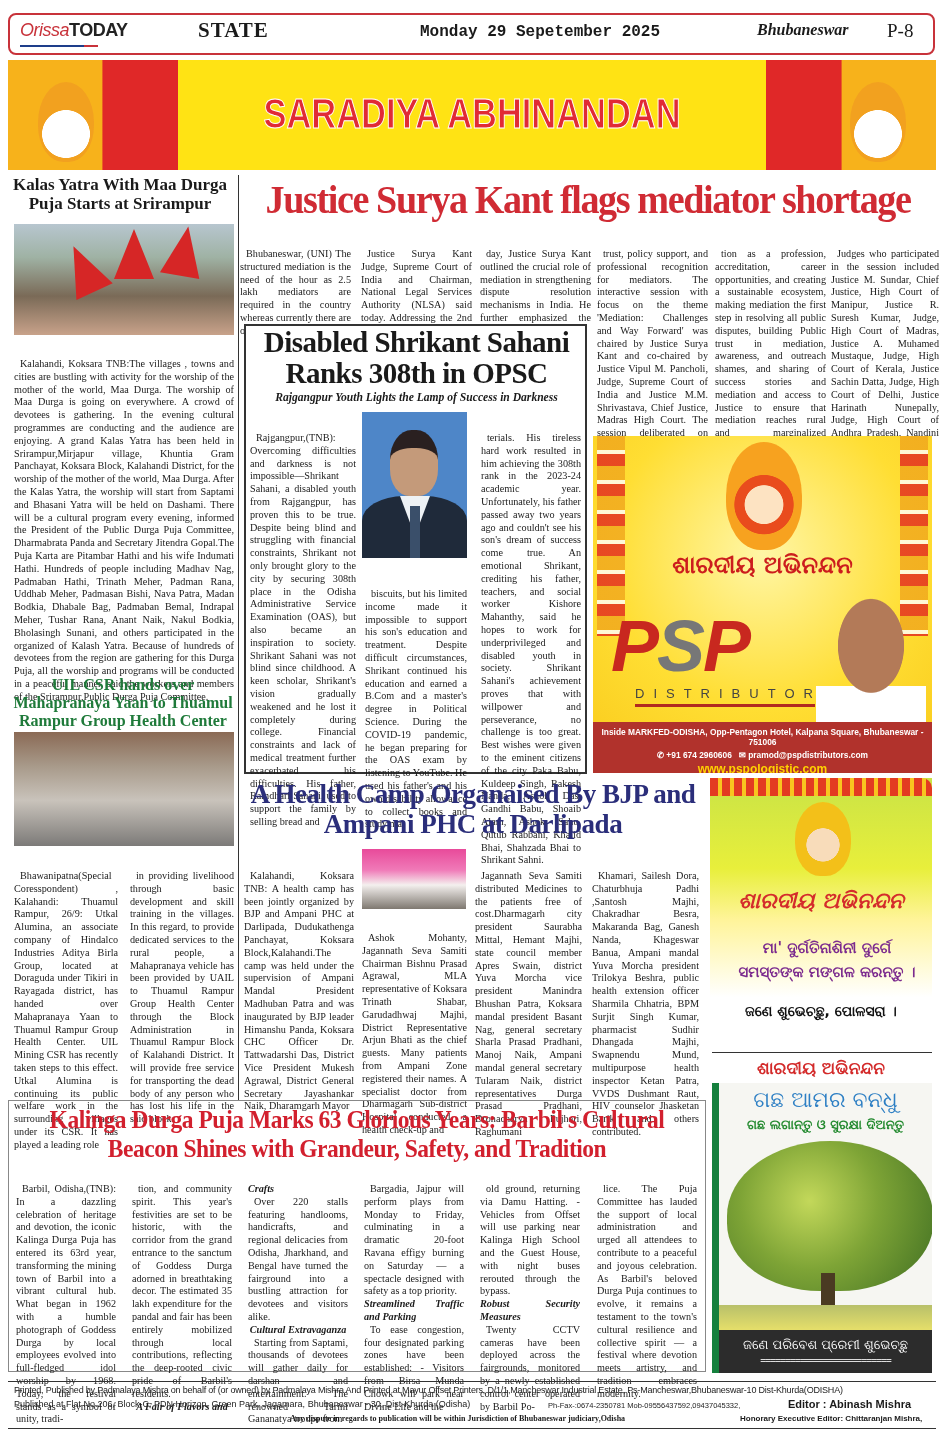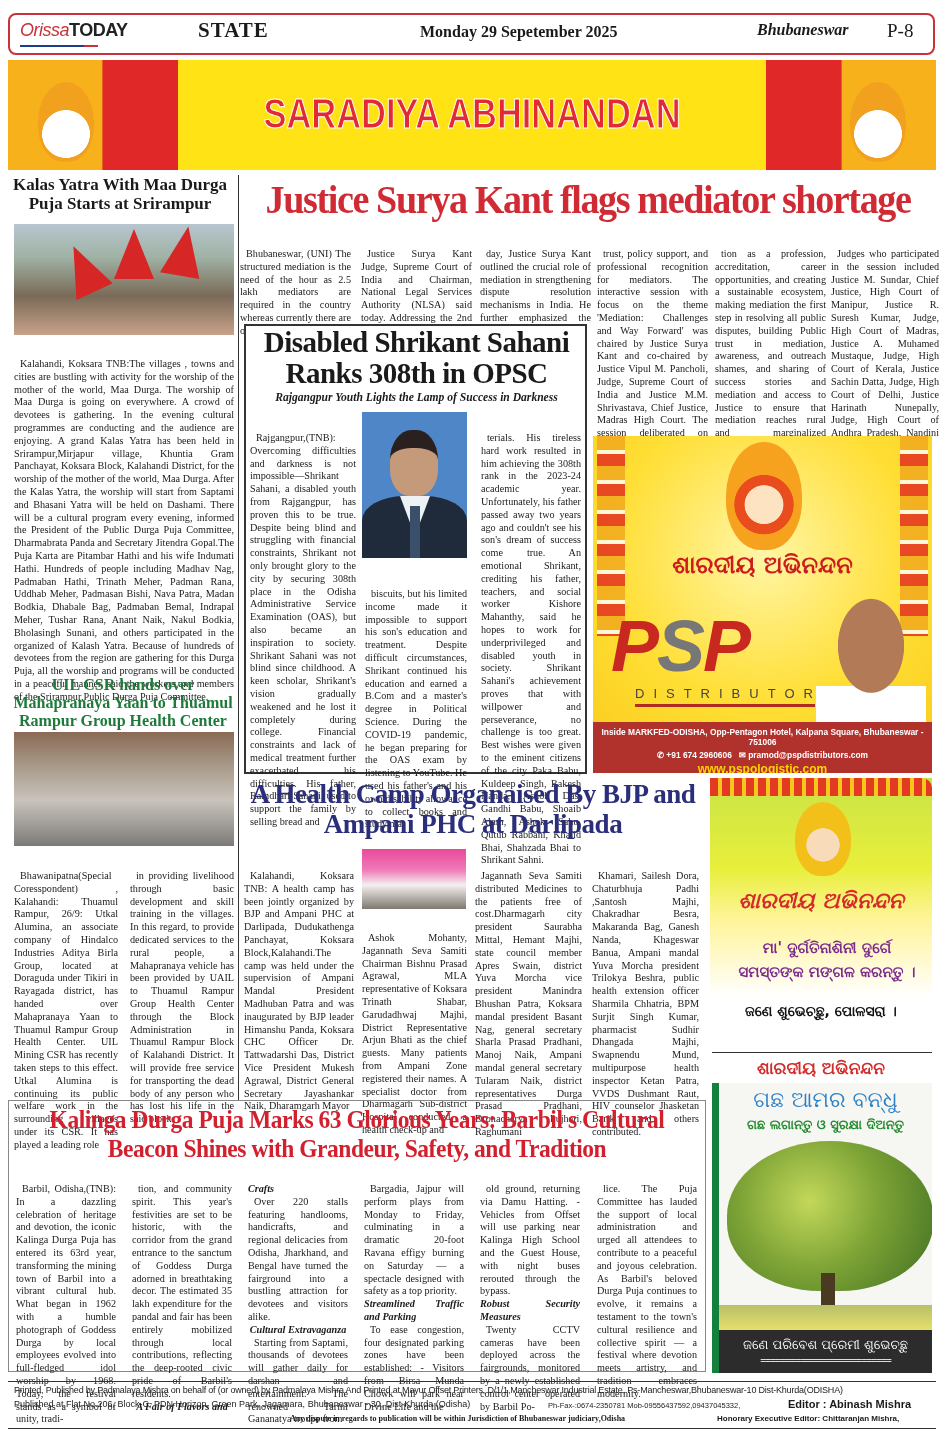--- a/index.html
+++ b/index.html
@@ -122,32 +122,32 @@
   .k6 { left: 597px; top: 1163px; width: 100px; }
   .sub-it { font-style: italic; font-weight: bold; text-indent: 0 !important; }
 
   
   .foot-rule { left: 8px; top: 1381px; width: 928px; height: 1px; background: #333; }
   .foot1 { left: 14px; top: 1385px; font-family: "Liberation Sans", sans-serif; font-size: 9px; color: #222; letter-spacing: -0.2px; }
   .foot2 { left: 14px; top: 1399px; font-family: "Liberation Sans", sans-serif; font-size: 9px; color: #222; }
   .foot-ph { left: 548px; top: 1401px; font-family: "Liberation Sans", sans-serif; font-size: 7.5px; color: #222; }
   .foot-editor { left: 788px; top: 1398px; font-family: "Liberation Sans", sans-serif; font-size: 11px; font-weight: bold; }
   .foot3 { left: 290px; top: 1414px; font-size: 8px; font-weight: bold; }
-  .foot-hon { left: 717px; top: 1414px; font-family: "Liberation Sans", sans-serif; font-size: 8px; font-weight: bold; }
+  .foot-hon { left: 740px; top: 1414px; font-family: "Liberation Sans", sans-serif; font-size: 8px; font-weight: bold; }
   .foot-rule2 { left: 8px; top: 1428px; width: 928px; height: 1px; background: #333; }
 </style>
 </head>
 <body>
 
 <div class="abs masthead"></div>
 <div class="abs logo" style="left:20px;top:20px;"><span class="o">Orissa</span><span>TODAY</span></div>
 <div class="abs logo-bar" style="left:20px;top:45px;"></div>
 <div class="abs logo-bar2" style="left:84px;top:45px;"></div>
 <div class="abs mh-section" style="top:18px;">STATE</div>
-<div class="abs mh-date" style="top:23px;">Monday 29 Sepetember 2025</div>
+<div class="abs mh-date" style="top:23px;font-family:Liberation Mono, monospace;">Monday 29 Sepetember 2025</div>
 <div class="abs mh-city" style="top:21px;">Bhubaneswar</div>
 <div class="abs mh-page" style="top:20px;">P-8</div>
 
 <div class="abs banner">
   <div class="side left"></div>
   <div class="side right"></div>
   <div class="face l"></div>
   <div class="face r"></div>
   <div class="title">SARADIYA ABHINANDAN</div>
 </div>

